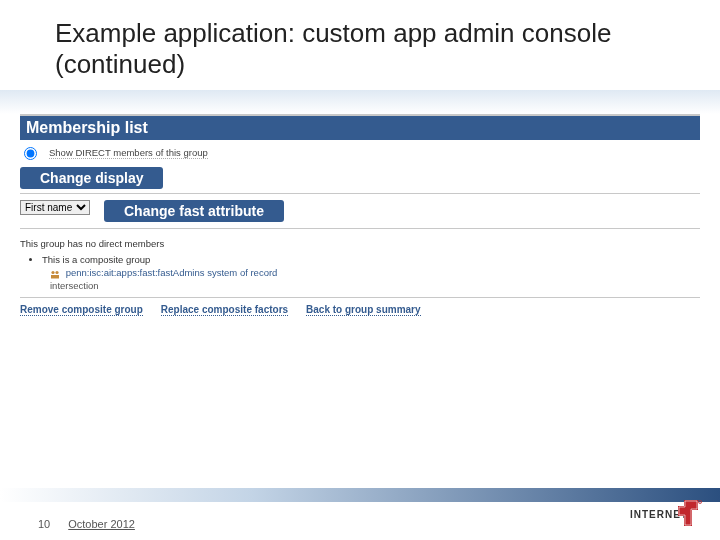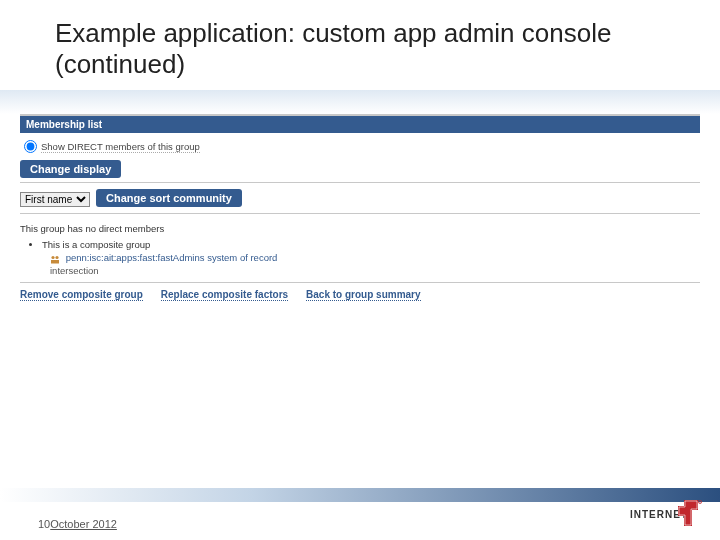--- a/index.html
+++ b/index.html
@@ -1,37 +1,37 @@
 <!DOCTYPE html>
 <html><head>
 <meta charset="utf-8">
 <style>
 html,body{margin:0;padding:0;width:720px;height:540px;font-family:Arial,Helvetica,sans-serif;background:#fff;overflow:hidden}
 .slide{position:relative;width:720px;height:540px}
 .title{font-size:26px;font-weight:400;color:#222;padding:18px 40px 10px 55px;line-height:1.2}
 .gradient{height:24px;background:linear-gradient(to bottom,#dfe9f3,#fff)}
 .panel{padding:0 20px;font-size:9.5px;color:#333}
-.section-head{background:#345b8f;color:#fff;font-weight:bold;font-size:10px;padding:3px 6px;border-top:2px solid #c8c8c8}
+.section-head{background:#345b8f;color:#fff;font-weight:bold;font-size:16px;padding:3px 6px;border-top:2px solid #c8c8c8}
 .radios{padding:6px 4px}
-.radio-row{display:flex;align-items:center;gap:4px;padding:1px 0}
+.radio-row{display:flex;align-items:flex-start;gap:12px;padding:1px 0}
 .radio-row input{margin:0}
 .radio-row label{color:#444;border-bottom:1px dotted #aaa}
-.btn{display:inline-block;background:#345b8f;color:#fff;font-size:11px;font-weight:bold;padding:3px 10px;border-radius:3px;cursor:pointer;border:none}
-.sort-row{display:flex;align-items:flex-end;gap:6px;margin:6px 0}
+.btn{display:inline-block;background:#345b8f;color:#fff;font-size:14px;font-weight:bold;padding:3px 20px;border-radius:3px;cursor:pointer;border:none}
+.sort-row{display:flex;align-items:flex-start;gap:14px;margin:6px 0}
 .sort-row select{font-size:10px;border:1px solid #888}
 .divider{height:1px;background:#c8c8c8;margin:4px 0}
 .info-block{padding:4px 0;line-height:1.4}
 .info-block ul{margin:2px 0 0 22px;padding:0}
 .info-block li{margin:0}
 .icon-people{display:inline-block;width:10px;height:9px;margin-right:3px;vertical-align:middle}
 .link-inline{color:#345b8f;font-weight:normal}
 .footer-links{display:flex;gap:18px;padding:6px 0 10px 0;border-top:1px solid #c8c8c8;}
 .footer-links a{color:#345b8f;font-weight:bold;text-decoration:none;border-bottom:1px dotted #345b8f;font-size:10px}
 .bottom-bar{position:absolute;bottom:38px;left:0;right:0;height:14px;background:linear-gradient(to right,#fff,#c3d4e6 35%,#2b4f7f 100%)}
-.page-meta{position:absolute;bottom:10px;left:38px;font-size:11px;color:#555;display:flex;}
+.page-meta{position:absolute;bottom:10px;left:38px;font-size:11px;color:#555;display:flex;gap:18px}
 .page-meta span:last-child{text-decoration:underline}
 .logo{position:absolute;bottom:6px;right:18px}
 </style>
 </head>
 <body>
 <div class="slide">
 
   <div class="title">Example application: custom app admin console (continued)</div>
   <div class="gradient"></div>
 
@@ -46,21 +46,21 @@
     </div>
 
     <button class="btn">Change display</button>
 
     <div class="divider"></div>
 
     <div class="sort-row">
       <select>
         <option>First name</option>
       </select>
-      <button class="btn">Change sort community</button>
+      <button class="btn">Change fast attribute</button>
     </div>
 
     <div class="divider"></div>
 
     <div class="info-block">
       <span>This group has no direct members</span>
       <ul>
         <li>This is a composite group</li>
       </ul>
       <div style="margin-left:30px">

